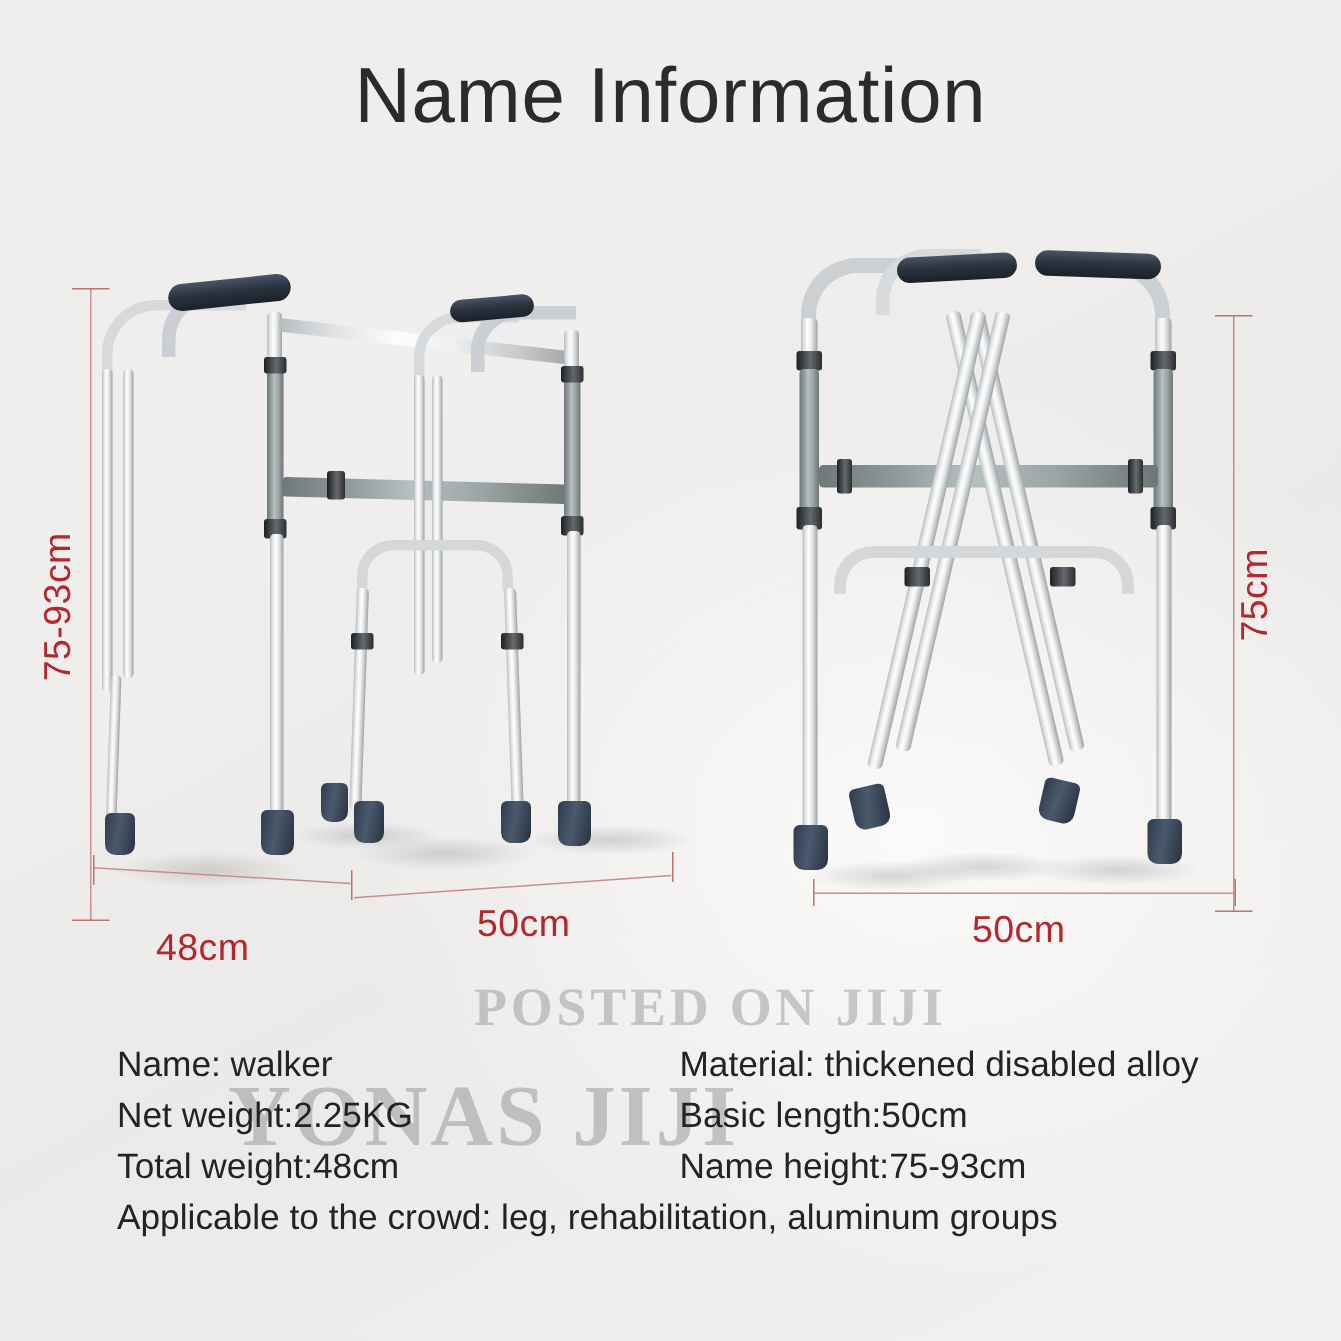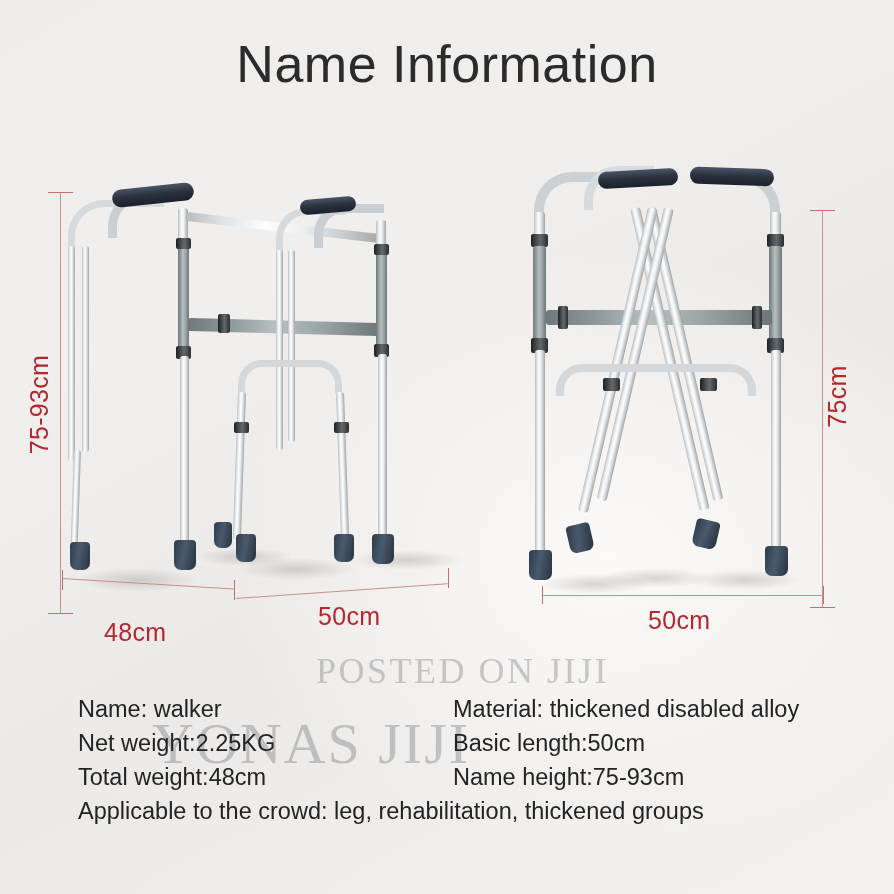--- a/index.html
+++ b/index.html
@@ -92,21 +92,21 @@
     transform:rotate(-90deg);
   }
 
   
   .wm {
     position:absolute;
     font-family:"Liberation Serif", serif;
     color:rgba(105,108,112,0.34);
     white-space:nowrap;
     pointer-events:none;
-    font-weight:400;
+    font-weight:700;
   }
   .wm-top { font-size:36px; letter-spacing:2.5px; left:316px; top:500px; }
   .wm-bot { font-size:58px; letter-spacing:2px;   left:152px; top:560px;
             color:rgba(120,123,127,0.40); }
 
   
   .specs {
     position:absolute;
     left:78px; top:692px; width:760px;
     color:#232323;
@@ -290,16 +290,16 @@
     <div class="spec-row">
       <span class="spec-col-l">Net weight:2.25KG</span>
       <span class="spec-col-r">Basic length:50cm</span>
     </div>
 
     <div class="spec-row">
       <span class="spec-col-l">Total weight:48cm</span>
       <span class="spec-col-r">Name height:75-93cm</span>
     </div>
 
-    <div class="spec-full">Applicable to the crowd: leg, rehabilitation, thickened groups</div>
+    <div class="spec-full">Applicable to the crowd: leg, rehabilitation, aluminum groups</div>
   </div>
 
 </div>
 
 </body></html>

